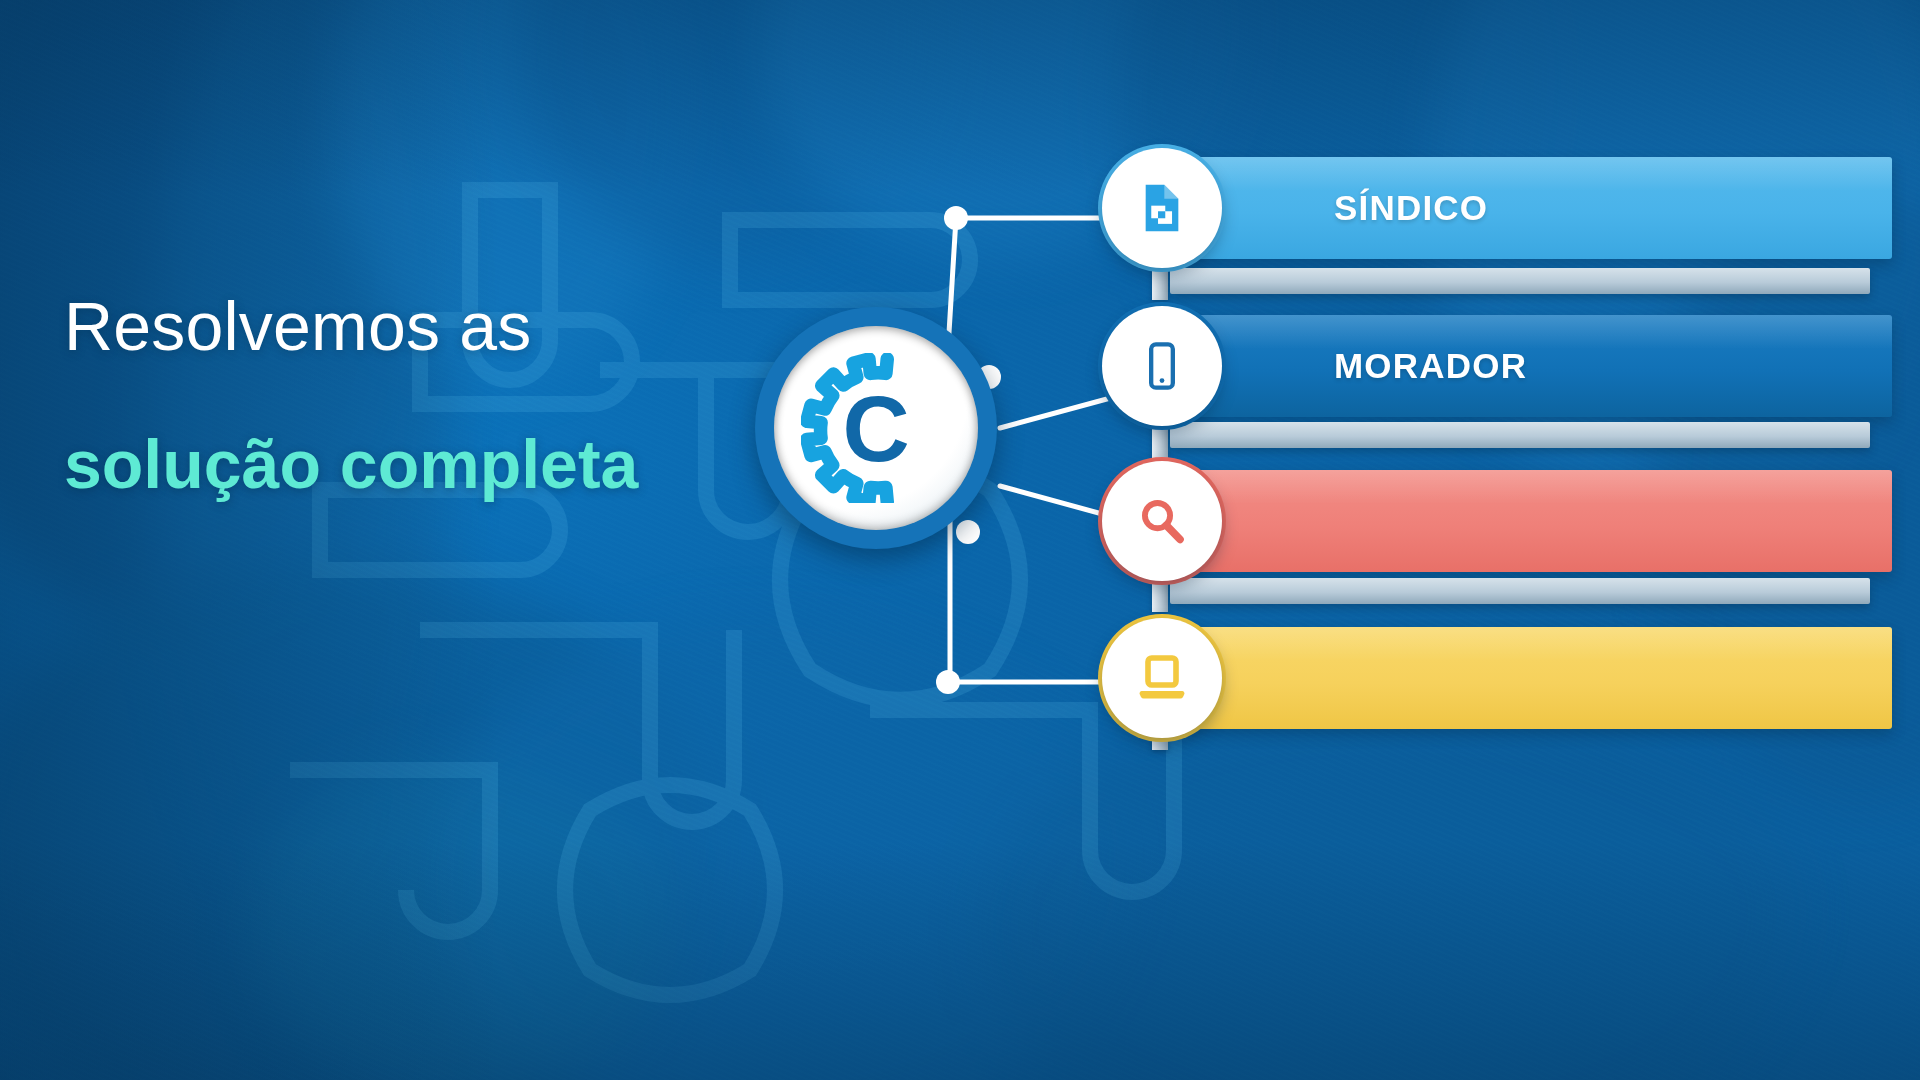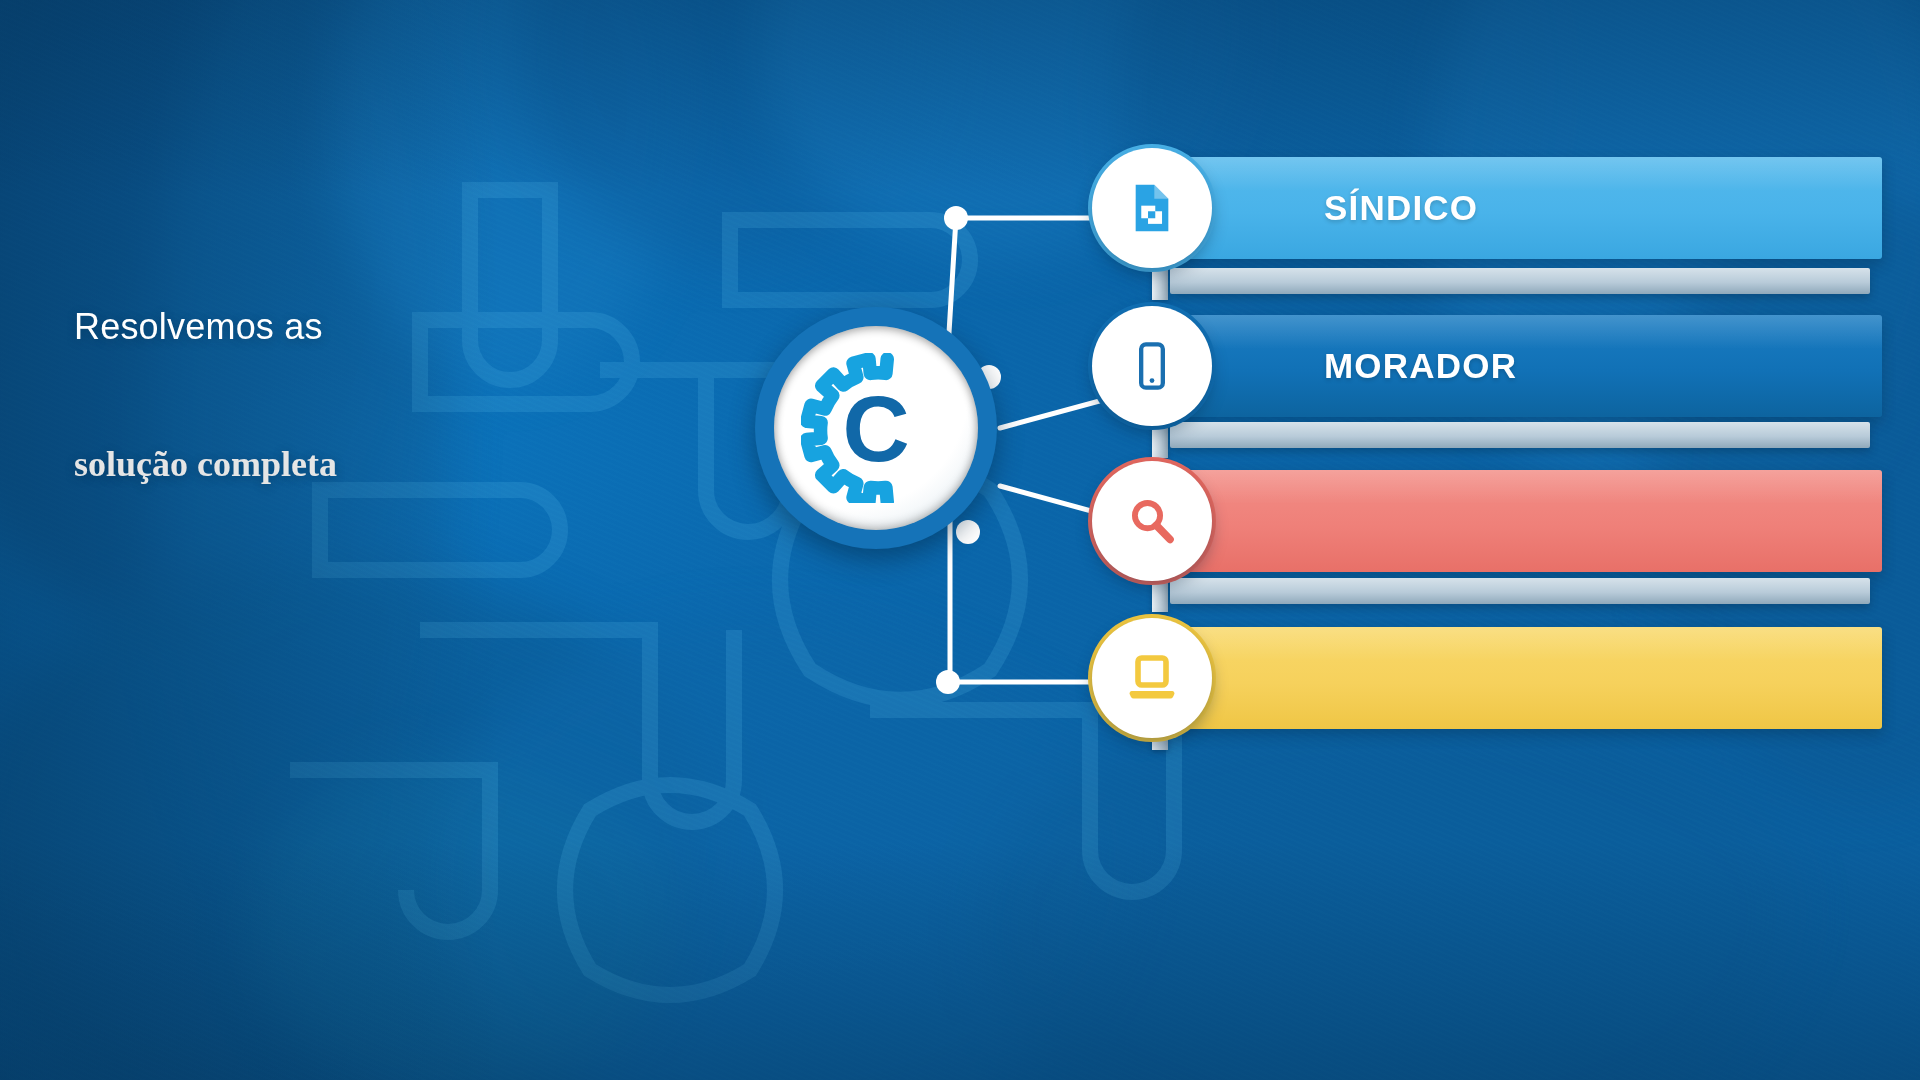--- a/index.html
+++ b/index.html
@@ -29,29 +29,28 @@
       linear-gradient(to bottom, rgba(4,46,80,.30) 0%, rgba(4,46,80,0) 18%, rgba(4,46,80,0) 78%, rgba(4,46,80,.38) 100%);
   }
   .puzzle-wrap{ position:absolute; left:170px; top:70px; width:1060px; height:940px; opacity:.30; }
   .noise{
     position:absolute; inset:0; opacity:.10; mix-blend-mode:overlay;
     background-image:repeating-linear-gradient(23deg, rgba(255,255,255,.12) 0 2px, rgba(0,0,0,0) 2px 5px);
   }
 
   
   .headline{
-    position:absolute; left:74px; top:292px; width:660px;
-    color:#ffffff; font-size:36px; line-height:69px; font-weight:400;
+    position:absolute; left:64px; top:292px; width:660px;
+    color:#ffffff; font-size:68px; line-height:69px; font-weight:400;
     letter-spacing:.2px;
     text-shadow:0 2px 10px rgba(3,40,70,.35);
   }
   .headline .hl-strong{
-    display:block; color:#e5e5e5; font-weight:700; letter-spacing:0px;
+    display:block; color:#5eead4; font-weight:700; letter-spacing:0px;
     text-shadow:0 2px 10px rgba(3,40,70,.40);
-    font-family:Liberation Serif, serif;
   }
 
   
   #diagram{ position:absolute; left:700px; top:100px; width:1220px; height:880px; }
   #connectors{ position:absolute; left:0; top:0; width:1220px; height:880px; }
 
   
   .hub{
     position:absolute; left:55px; top:207px;
     width:242px; height:242px; border-radius:50%;
@@ -60,21 +59,21 @@
     display:flex; align-items:center; justify-content:center;
   }
   .hub-inner{
     width:204px; height:204px; border-radius:50%;
     background:radial-gradient(circle at 38% 32%, #ffffff 0%, #ffffff 62%, #e6eef3 86%, #cdd9e2 100%);
     box-shadow:inset 0 3px 8px rgba(0,0,0,.30), inset 0 -4px 10px rgba(0,0,0,.18);
     display:flex; align-items:center; justify-content:center;
   }
 
   
-  .row{ position:absolute; left:392px; height:102px; width:790px; }
+  .row{ position:absolute; left:402px; height:102px; width:790px; }
   .row .bar{
     position:absolute; left:80px; top:0; right:0; height:102px;
     border-radius:3px;
     box-shadow:0 6px 14px rgba(2,35,62,.28);
   }
   .row .bar .bar-gloss{
     position:absolute; left:0; right:0; top:0; height:34px;
     background:linear-gradient(to bottom, rgba(255,255,255,.18), rgba(255,255,255,0));
     border-radius:3px 3px 0 0;
   }

